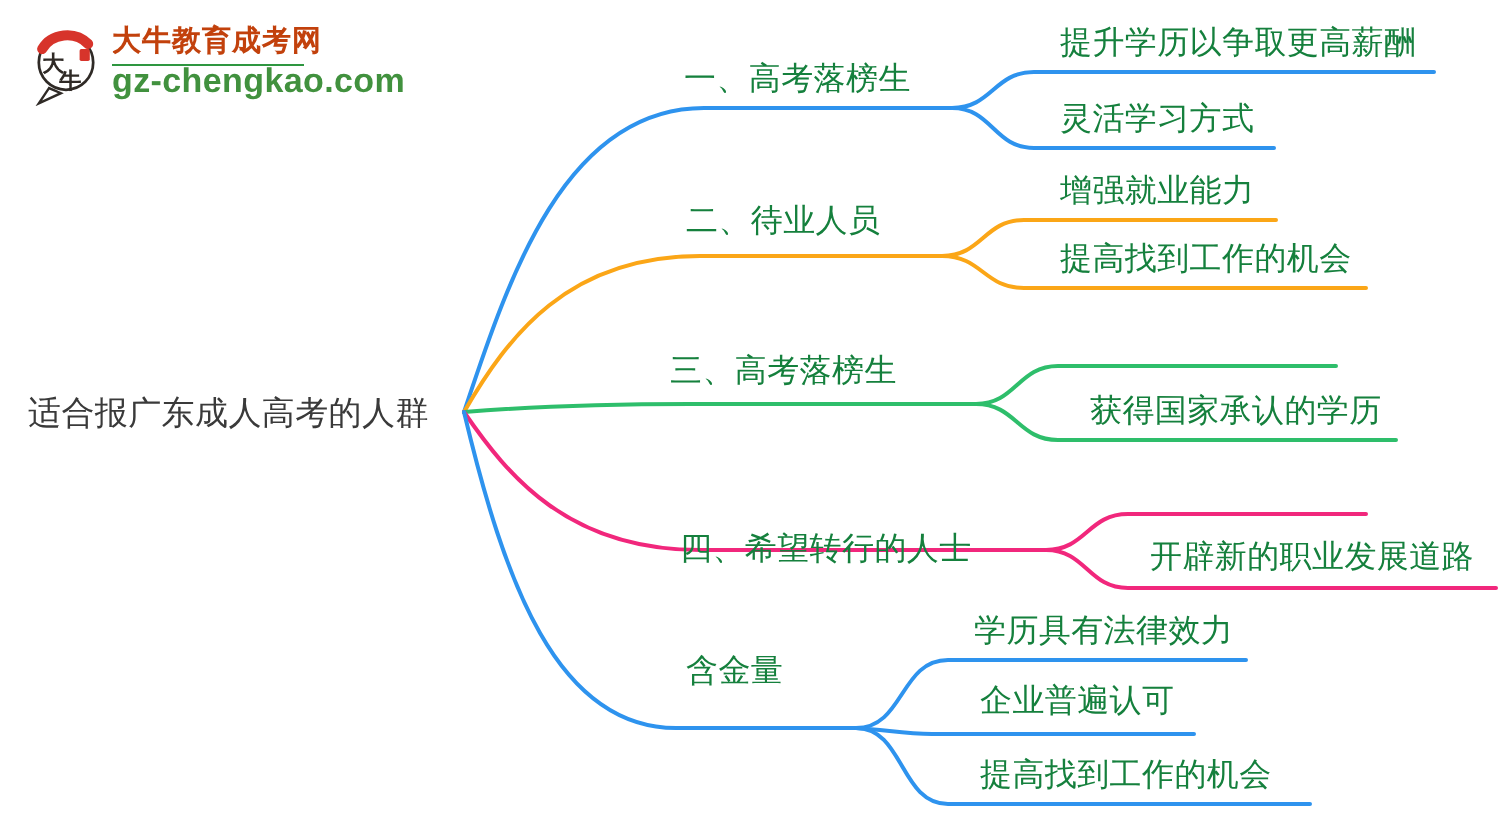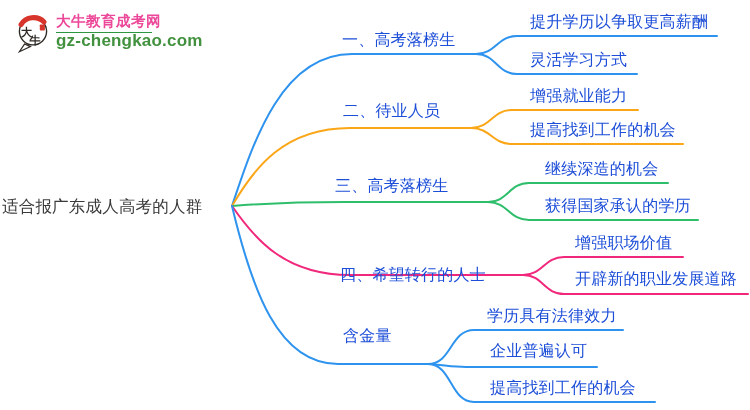--- a/index.html
+++ b/index.html
@@ -4,29 +4,29 @@
 <style>
   html,body{margin:0;padding:0;background:#ffffff;}
   .stage{
     position:relative;width:750px;height:410px;background:#ffffff;overflow:hidden;
     font-family:"Liberation Sans","DejaVu Sans",sans-serif;
   }
   .lines{position:absolute;left:0;top:0;}
   .lines path{fill:none;stroke-width:2;stroke-linecap:round;stroke-linejoin:round;}
   .node{
     position:absolute;transform:translateY(-50%);
-    font-size:16px;color:#1d4ed8;white-space:nowrap;letter-spacing:.2px;
+    font-size:16px;color:#15803d;white-space:nowrap;letter-spacing:.2px;
   }
   .node.root{font-size:16.5px;color:#3a3a3a;}
   
   .logo{position:absolute;left:16px;top:13px;display:flex;align-items:flex-start;}
   .logo-icon{width:34px;height:40px;margin-right:6px;}
   .logo-text{display:flex;flex-direction:column;}
   .logo-title{
-    font-size:14.5px;font-weight:bold;color:#ec4899;letter-spacing:.5px;line-height:17px;
+    font-size:14.5px;font-weight:bold;color:#c2410c;letter-spacing:.5px;line-height:17px;
   }
   .logo-divider{height:1px;background:#2e9640;margin:2px 0 1px 0;width:96px;}
   .logo-url{font-size:17px;font-weight:bold;color:#41913e;letter-spacing:.2px;line-height:13px;}
 </style>
 </head>
 <body>
 
 <div class="stage">
 
   <svg class="lines" width="750" height="410" viewBox="0 0 750 410">
@@ -62,37 +62,35 @@
       <text x="6" y="26" font-size="13" font-weight="bold" font-family="'DejaVu Serif',serif" fill="#2f2a26">大</text>
       <text x="16" y="36" font-size="13" font-weight="bold" font-family="'DejaVu Serif',serif" fill="#2f2a26">牛</text>
     </svg>
     <div class="logo-text">
       <div class="logo-title">大牛教育成考网</div>
       <div class="logo-divider"></div>
       <div class="logo-url">gz-chengkao.com</div>
     </div>
   </div>
 
-  <div class="node root" style="left:2px;top:207px">适合报广东成人高考的人群</div>
+  <div class="node root" style="left:14px;top:207px">适合报广东成人高考的人群</div>
 
   <div class="node" style="left:342px;top:40px">一、高考落榜生</div>
   <div class="node" style="left:343px;top:111px">二、待业人员</div>
   <div class="node" style="left:335px;top:186px">三、高考落榜生</div>
   <div class="node" style="left:340px;top:275px">四、希望转行的人士</div>
   <div class="node" style="left:343px;top:336px">含金量</div>
 
   <div class="node" style="left:530px;top:22px">提升学历以争取更高薪酬</div>
   <div class="node" style="left:530px;top:96px">增强就业能力</div>
 
   <div class="node" style="left:530px;top:60px">灵活学习方式</div>
   <div class="node" style="left:530px;top:130px">提高找到工作的机会</div>
 
-  <div class="node" style="left:545px;top:169px">继续深造的机会</div>
   <div class="node" style="left:545px;top:206px">获得国家承认的学历</div>
 
-  <div class="node" style="left:575px;top:243px">增强职场价值</div>
   <div class="node" style="left:575px;top:279px">开辟新的职业发展道路</div>
 
   <div class="node" style="left:487px;top:316px">学历具有法律效力</div>
   <div class="node" style="left:490px;top:351px">企业普遍认可</div>
   <div class="node" style="left:490px;top:388px">提高找到工作的机会</div>
 
 </div>
 
 </body></html>

